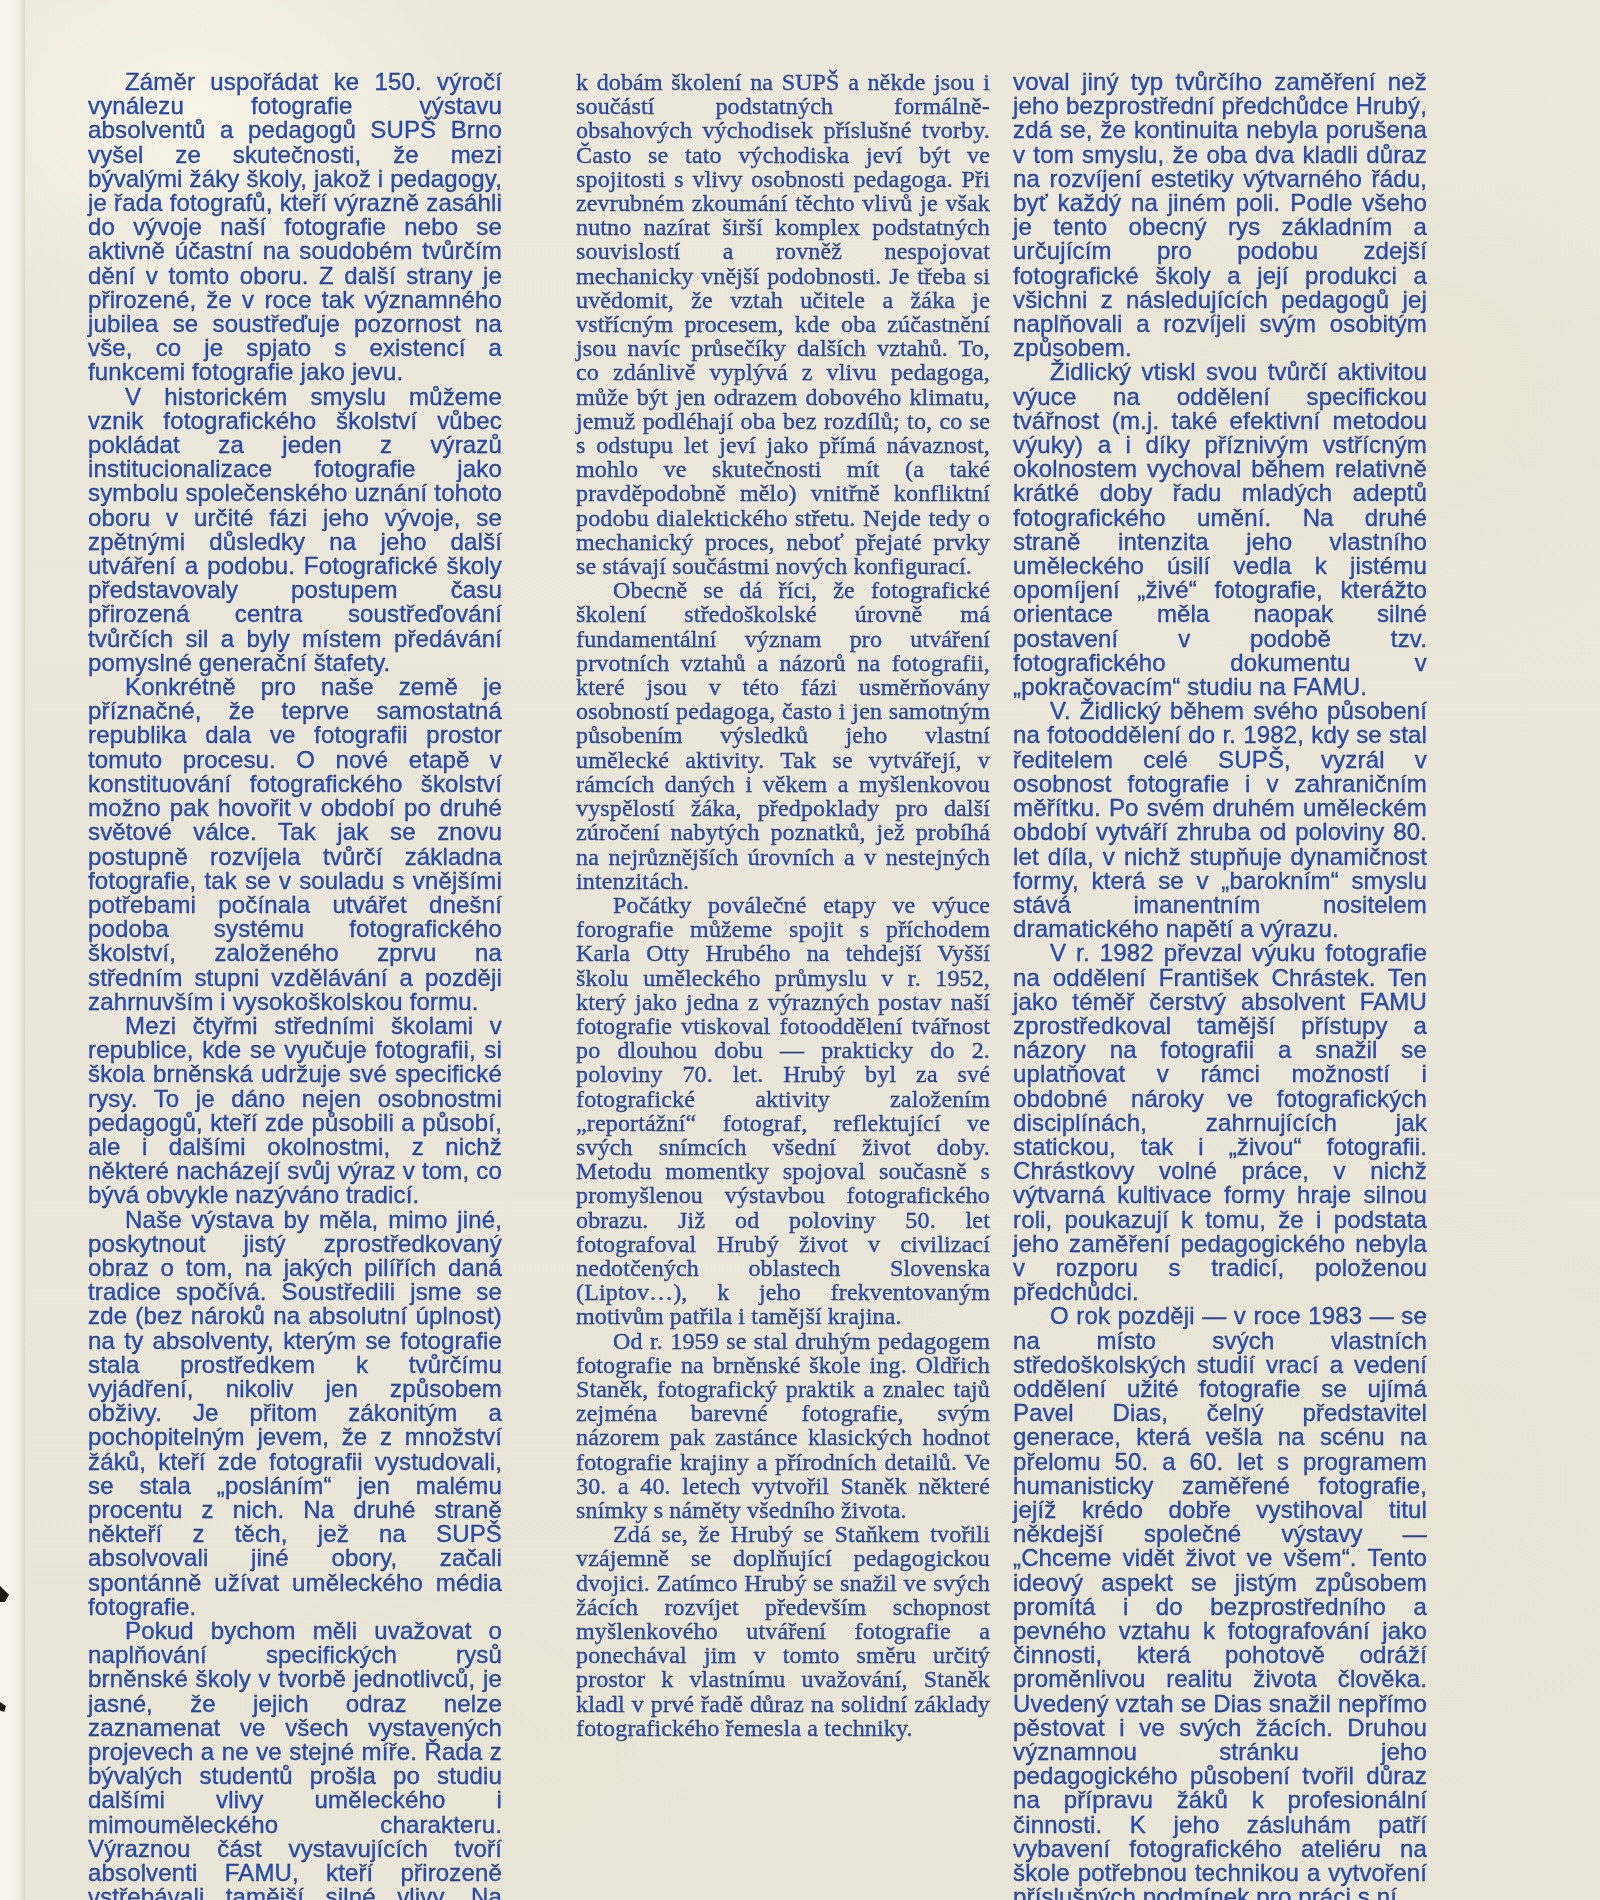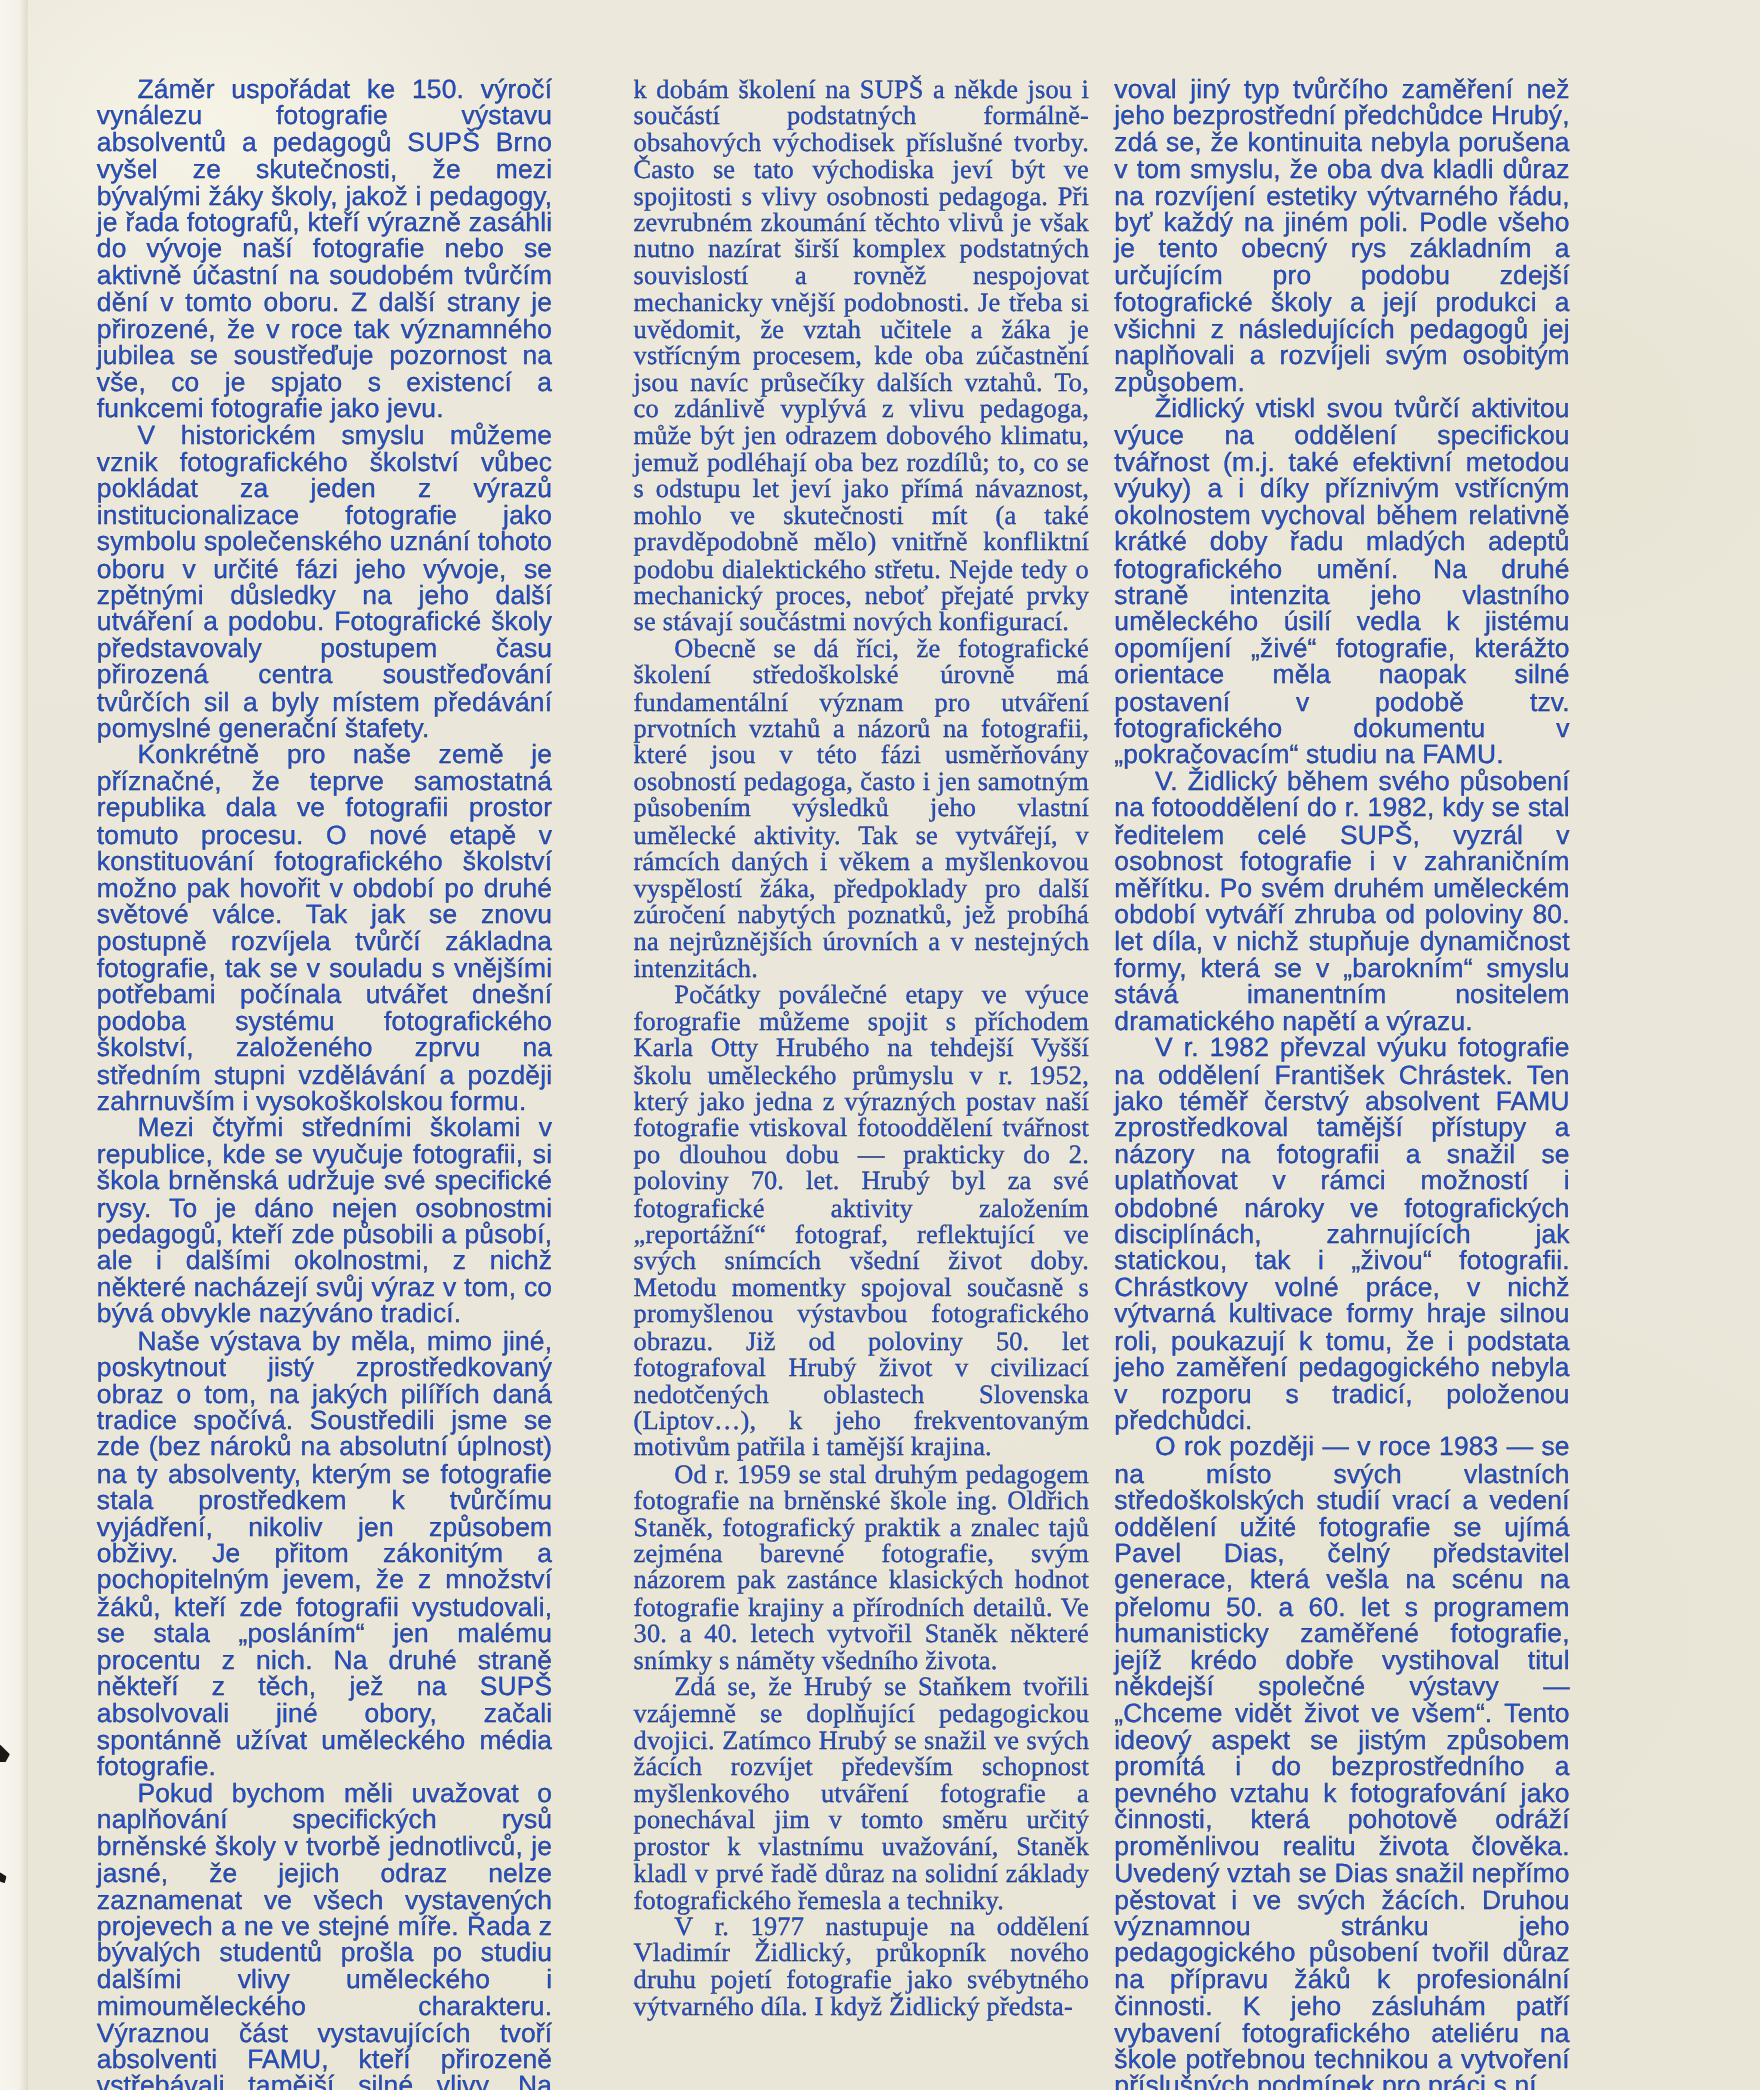--- a/index.html
+++ b/index.html
@@ -83,21 +83,20 @@
     <p class="">Mezi čtyřmi středními školami v republice, kde se vyučuje fotografii, si škola brněnská udržuje své specifické rysy. To je dáno nejen osobnostmi pedagogů, kteří zde působili a působí, ale i dalšími okolnostmi, z nichž některé nacházejí svůj výraz v tom, co bývá obvykle nazýváno tradicí.</p>
     <p class="">Naše výstava by měla, mimo jiné, poskytnout jistý zprostředkovaný obraz o tom, na jakých pilířích daná tradice spočívá. Soustředili jsme se zde (bez nároků na absolutní úplnost) na ty absolventy, kterým se fotografie stala prostředkem k tvůrčímu vyjádření, nikoliv jen způsobem obživy. Je přitom zákonitým a pochopitelným jevem, že z množství žáků, kteří zde fotografii vystudovali, se stala „posláním“ jen malému procentu z nich. Na druhé straně někteří z těch, jež na SUPŠ absolvovali jiné obory, začali spontánně užívat uměleckého média fotografie.</p>
     <p class="">Pokud bychom měli uvažovat o naplňování specifických rysů brněnské školy v tvorbě jednotlivců, je jasné, že jejich odraz nelze zaznamenat ve všech vystavených projevech a ne ve stejné míře. Řada z bývalých studentů prošla po studiu dalšími vlivy uměleckého i mimouměleckého charakteru. Výraznou část vystavujících tvoří absolventi FAMU, kteří přirozeně vstřebávali tamější silné vlivy. Na tvorbě mnohých autorů však lze i přes proměny jejich fotografického nazírání vystopovat rysy, jejichž kořeny sahají až</p>
   </div>
 <div class="col col-2">
     <p class="no-indent">k dobám školení na SUPŠ a někde jsou i součástí podstatných formálně-obsahových východisek příslušné tvorby. Často se tato východiska jeví být ve spojitosti s vlivy osobnosti pedagoga. Při zevrubném zkoumání těchto vlivů je však nutno nazírat širší komplex podstatných souvislostí a rovněž nespojovat mechanicky vnější podobnosti. Je třeba si uvědomit, že vztah učitele a žáka je vstřícným procesem, kde oba zúčastnění jsou navíc průsečíky dalších vztahů. To, co zdánlivě vyplývá z vlivu pedagoga, může být jen odrazem dobového klimatu, jemuž podléhají oba bez rozdílů; to, co se s odstupu let jeví jako přímá návaznost, mohlo ve skutečnosti mít (a také pravděpodobně mělo) vnitřně konfliktní podobu dialektického střetu. Nejde tedy o mechanický proces, neboť přejaté prvky se stávají součástmi nových konfigurací.</p>
     <p class="">Obecně se dá říci, že fotografické školení středoškolské úrovně má fundamentální význam pro utváření prvotních vztahů a názorů na fotografii, které jsou v této fázi usměrňovány osobností pedagoga, často i jen samotným působením výsledků jeho vlastní umělecké aktivity. Tak se vytvářejí, v rámcích daných i věkem a myšlenkovou vyspělostí žáka, předpoklady pro další zúročení nabytých poznatků, jež probíhá na nejrůznějších úrovních a v nestejných intenzitách.</p>
     <p class="">Počátky poválečné etapy ve výuce forografie můžeme spojit s příchodem Karla Otty Hrubého na tehdejší Vyšší školu uměleckého průmyslu v r. 1952, který jako jedna z výrazných postav naší fotografie vtiskoval fotooddělení tvářnost po dlouhou dobu — prakticky do 2. poloviny 70. let. Hrubý byl za své fotografické aktivity založením „reportážní“ fotograf, reflektující ve svých snímcích všední život doby. Metodu momentky spojoval současně s promyšlenou výstavbou fotografického obrazu. Již od poloviny 50. let fotografoval Hrubý život v civilizací nedotčených oblastech Slovenska (Liptov…), k jeho frekventovaným motivům patřila i tamější krajina.</p>
     <p class="">Od r. 1959 se stal druhým pedagogem fotografie na brněnské škole ing. Oldřich Staněk, fotografický praktik a znalec tajů zejména barevné fotografie, svým názorem pak zastánce klasických hodnot fotografie krajiny a přírodních detailů. Ve 30. a 40. letech vytvořil Staněk některé snímky s náměty všedního života.</p>
     <p class="">Zdá se, že Hrubý se Staňkem tvořili vzájemně se doplňující pedagogickou dvojici. Zatímco Hrubý se snažil ve svých žácích rozvíjet především schopnost myšlenkového utváření fotografie a ponechával jim v tomto směru určitý prostor k vlastnímu uvažování, Staněk kladl v prvé řadě důraz na solidní základy fotografického řemesla a techniky.</p>
-    <p class="">V r. 1977 nastupuje na oddělení Vladimír Židlický, průkopník nového druhu pojetí fotografie jako svébytného výtvarného díla. I když Židlický předsta-</p>
   </div>
 <div class="col col-3">
     <p class="no-indent">voval jiný typ tvůrčího zaměření než jeho bezprostřední předchůdce Hrubý, zdá se, že kontinuita nebyla porušena v tom smyslu, že oba dva kladli důraz na rozvíjení estetiky výtvarného řádu, byť každý na jiném poli. Podle všeho je tento obecný rys základním a určujícím pro podobu zdejší fotografické školy a její produkci a všichni z následujících pedagogů jej naplňovali a rozvíjeli svým osobitým způsobem.</p>
     <p class="">Židlický vtiskl svou tvůrčí aktivitou výuce na oddělení specifickou tvářnost (m.j. také efektivní metodou výuky) a i díky příznivým vstřícným okolnostem vychoval během relativně krátké doby řadu mladých adeptů fotografického umění. Na druhé straně intenzita jeho vlastního uměleckého úsilí vedla k jistému opomíjení „živé“ fotografie, kterážto orientace měla naopak silné postavení v podobě tzv. fotografického dokumentu v „pokračovacím“ studiu na FAMU.</p>
     <p class="">V. Židlický během svého působení na fotooddělení do r. 1982, kdy se stal ředitelem celé SUPŠ, vyzrál v osobnost fotografie i v zahraničním měřítku. Po svém druhém uměleckém období vytváří zhruba od poloviny 80. let díla, v nichž stupňuje dynamičnost formy, která se v „barokním“ smyslu stává imanentním nositelem dramatického napětí a výrazu.</p>
     <p class="">V r. 1982 převzal výuku fotografie na oddělení František Chrástek. Ten jako téměř čerstvý absolvent FAMU zprostředkoval tamější přístupy a názory na fotografii a snažil se uplatňovat v rámci možností i obdobné nároky ve fotografických disciplínách, zahrnujících jak statickou, tak i „živou“ fotografii. Chrástkovy volné práce, v nichž výtvarná kultivace formy hraje silnou roli, poukazují k tomu, že i podstata jeho zaměření pedagogického nebyla v rozporu s tradicí, položenou předchůdci.</p>
     <p class="">O rok později — v roce 1983 — se na místo svých vlastních středoškolských studií vrací a vedení oddělení užité fotografie se ujímá Pavel Dias, čelný představitel generace, která vešla na scénu na přelomu 50. a 60. let s programem humanisticky zaměřené fotografie, jejíž krédo dobře vystihoval titul někdejší společné výstavy — „Chceme vidět život ve všem“. Tento ideový aspekt se jistým způsobem promítá i do bezprostředního a pevného vztahu k fotografování jako činnosti, která pohotově odráží proměnlivou realitu života člověka. Uvedený vztah se Dias snažil nepřímo pěstovat i ve svých žácích. Druhou významnou stránku jeho pedagogického působení tvořil důraz na přípravu žáků k profesionální činnosti. K jeho zásluhám patří vybavení fotografického ateliéru na škole potřebnou technikou a vytvoření příslušných podmínek pro práci s ní.</p>
   </div>
 
 </body></html>

